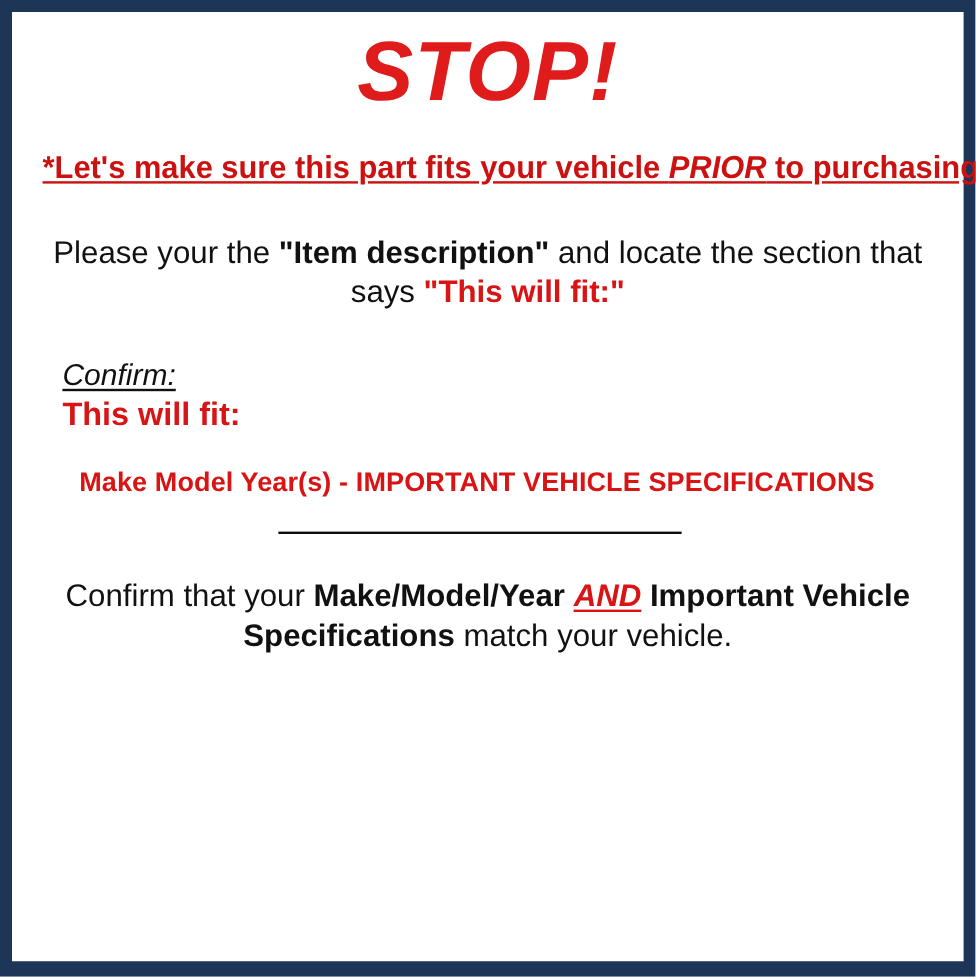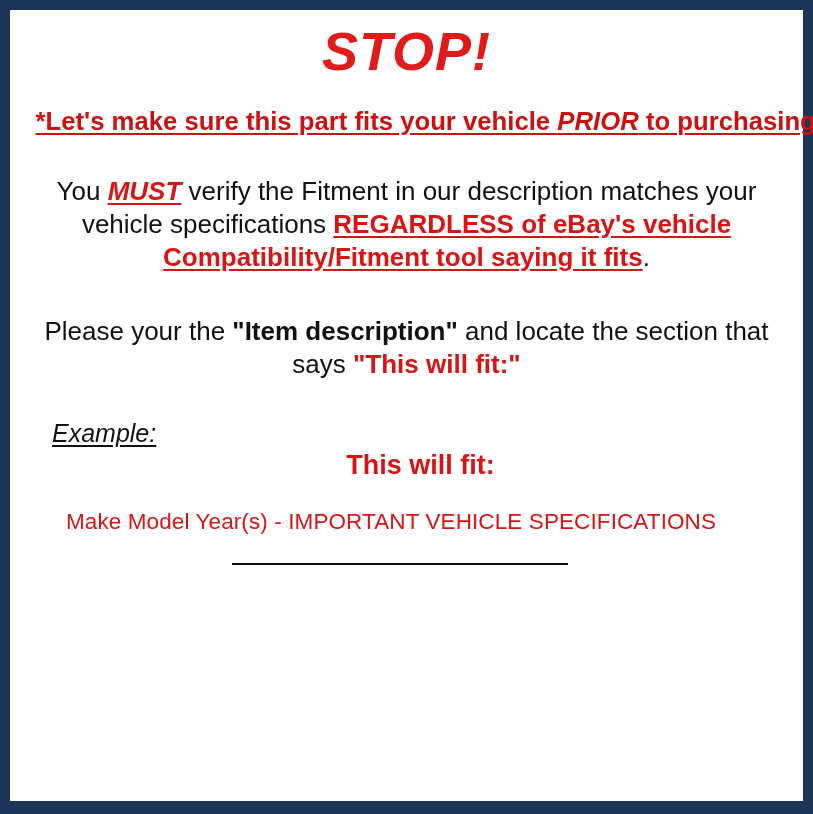--- a/index.html
+++ b/index.html
@@ -30,21 +30,21 @@
     height: 100%;
     padding: 4px 14px 0 14px;
     text-align: center;
   }
 
   
   .stop-title {
     color: #e01b1b;
     font-weight: bold;
     font-style: italic;
-    font-size: 54px;
+    font-size: 70px;
     line-height: 1.08;
     letter-spacing: 1px;
     margin: 8px 0 0 0;
   }
 
   
   .subtitle-line {
     color: #cc1111;
     font-weight: bold;
     font-size: 26.5px;
@@ -93,25 +93,24 @@
     text-decoration: underline;
     text-underline-offset: 3px;
     margin: 0;
     display: inline-block;
   }
   .example-fit {
     color: #d81414;
     font-weight: bold;
     font-size: 27px;
     margin: 2px 0 0 0;
-    text-align: center;
   }
   .example-spec {
     color: #d81414;
-    font-weight: normal;
+    font-weight: bold;
     font-size: 22.5px;
     margin: 28px 0 0 14px;
     letter-spacing: 0.1px;
   }
 
   
   .divider-wrap {
     margin-top: 24px;
     height: 10px;
     position: relative;
@@ -130,36 +129,36 @@
 
 <div class="notice-frame">
   <div class="notice-inner">
 
     <div class="stop-title">STOP!</div>
 
     <div class="subtitle-line">
       <span>*Let's make sure this part fits your vehicle </span><span class="ital">PRIOR</span><span> to purchasing*</span>
     </div>
 
-    <p class="para blk1">
-      <span>You </span><span class="red-bi-u">MUST</span><span> verify the Fitment in our description matches your vehicle specifications </span><span class="red-b-u">REGARDLESS of eBay's vehicle Compatibility/Fitment tool saying it fits</span><span>.</span>
-    </p>
 
     <p class="para blk2">
       <span>Please your the </span><span class="b">"Item description"</span><span> and locate the section that says </span><span class="red-b">"This will fit:"</span>
     </p>
 
     <div class="example-block">
       <div>
-        <span class="example-label">Example:</span>
+        <span class="example-label">Confirm:</span>
       </div>
       <div class="example-fit">This will fit:</div>
       <div class="example-spec">Make Model Year(s) - IMPORTANT VEHICLE SPECIFICATIONS</div>
     </div>
 
     <div class="divider-wrap">
       <div class="divider"></div>
     </div>
 
+    <p class="para blk4">
+      <span>Confirm that your </span><span class="b">Make/Model/Year</span><span> </span><span class="red-bi-u">AND</span><span> </span><span class="b">Important Vehicle Specifications</span><span> match your vehicle.</span>
+    </p>
 
 
   </div>
 </div>
 
 </body></html>

